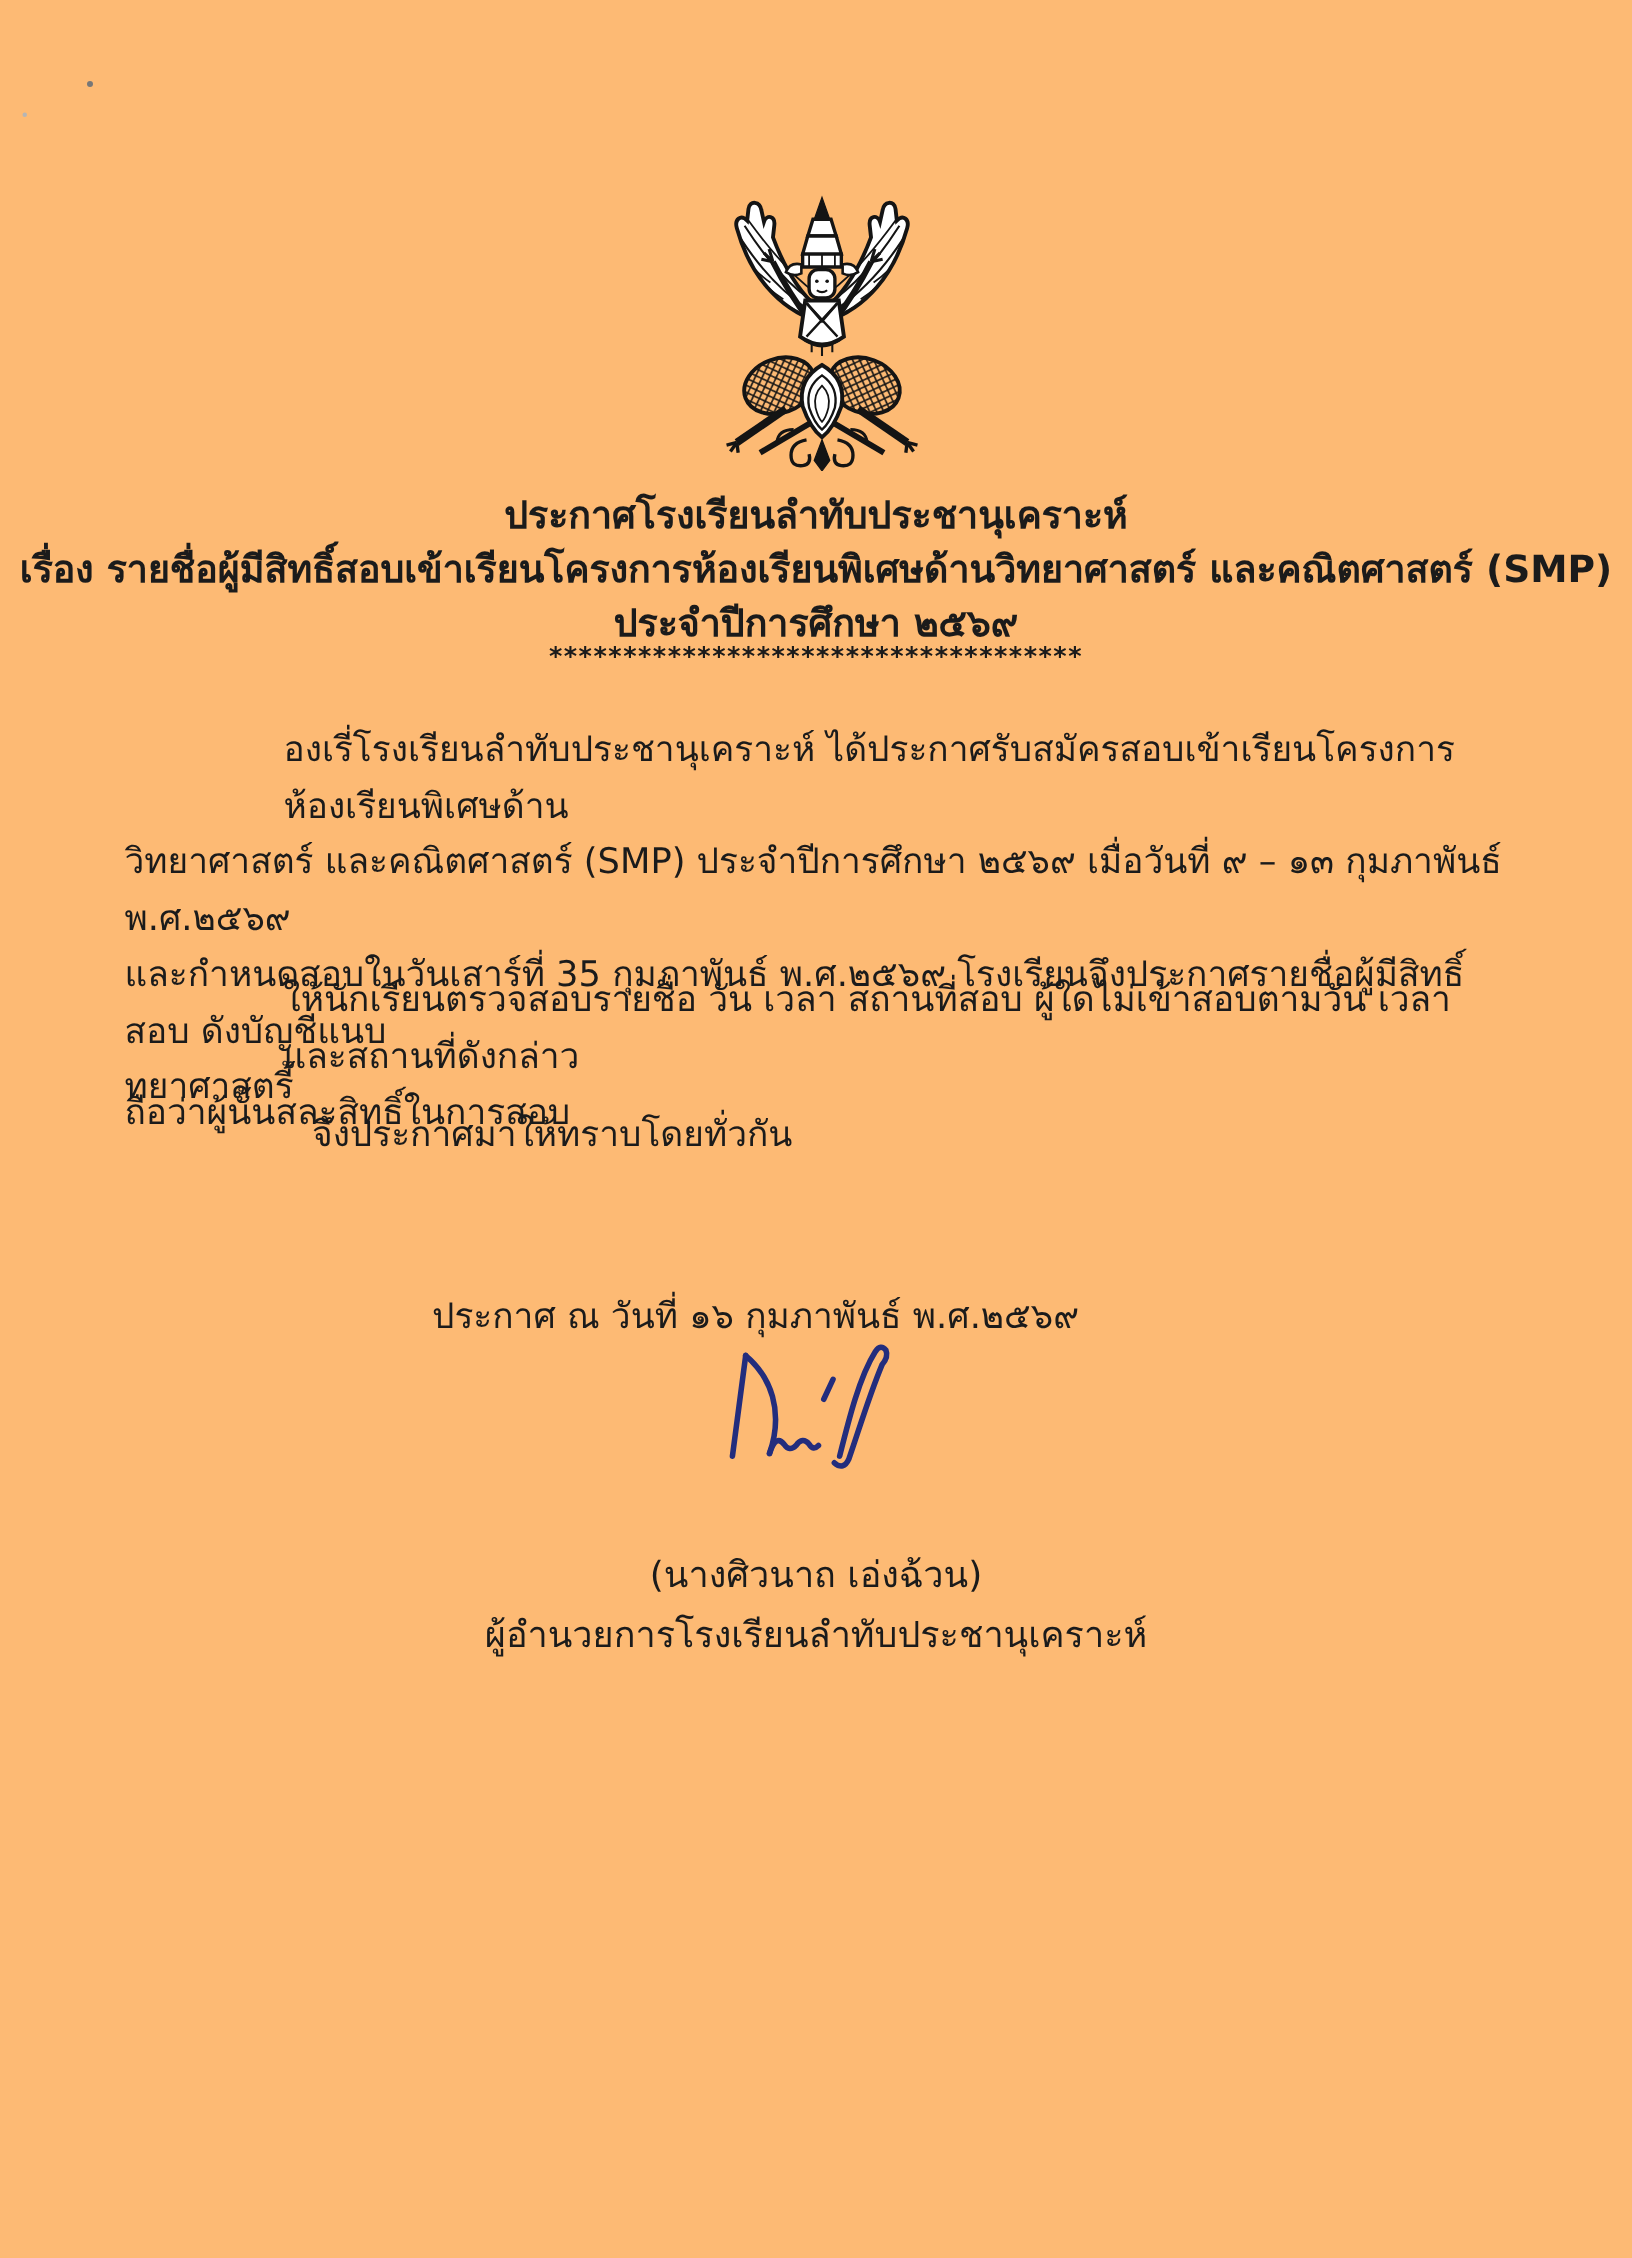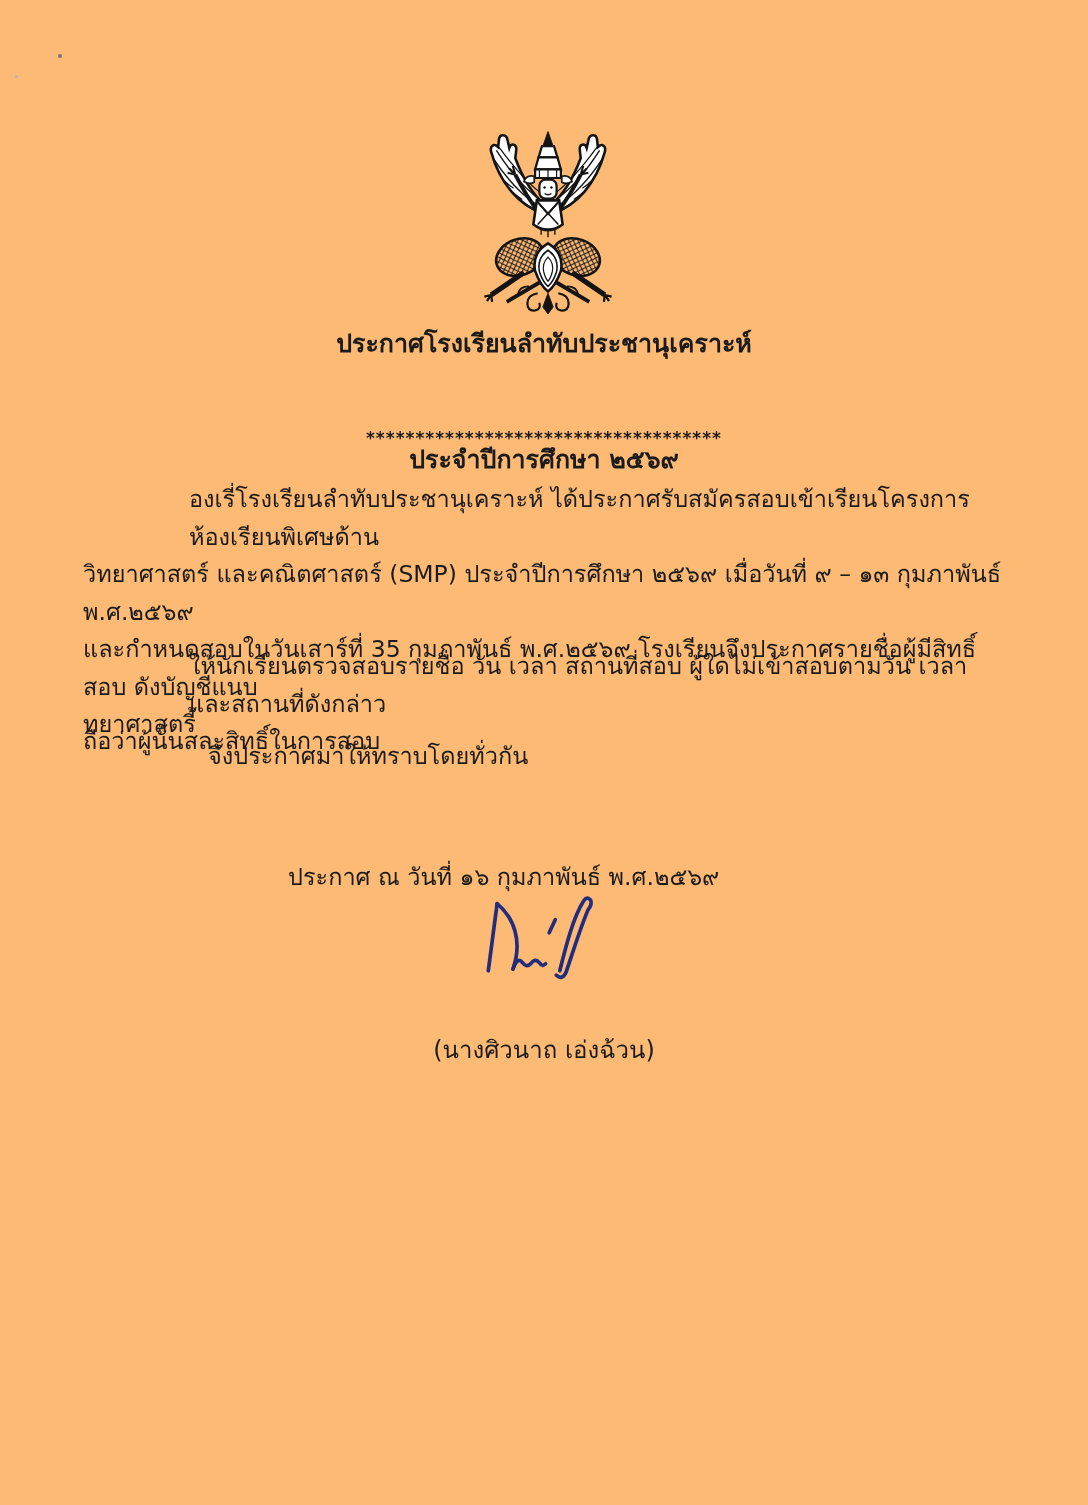--- a/index.html
+++ b/index.html
@@ -84,21 +84,22 @@
 
       <path d="M100,134 q-19,11 -15,32 q6,17 15,24 q9,-7 15,-24 q4,-21 -15,-32 z" fill="#ffffff" stroke-width="3"></path>
       <path d="M100,142 q-13,9 -10,25 q4,12 10,17 q6,-5 10,-17 q3,-16 -10,-25 z" stroke-width="1.8"></path>
       <path d="M100,150 q-7,7 -5,17 q2,8 5,11 q3,-3 5,-11 q2,-10 -5,-17 z" stroke-width="1.4"></path>
 
       <path d="M100,192 l-6,16 6,8 6,-8 z" fill="#141414"></path>
     </svg>
   </div>
 
   <div class="abs centered header-line" style="top:326px;">ประกาศโรงเรียนลำทับประชานุเคราะห์</div>
-  <div class="abs centered header-line" style="top:398px;margin-top:44px;">ประจำปีการศึกษา ๒๕๖๙</div>
+  <div class="abs centered header-line" style="top:362px;">เรื่อง รายชื่อผู้มีสิทธิ์สอบเข้าเรียนโครงการห้องเรียนพิเศษด้านวิทยาศาสตร์ และคณิตศาสตร์ (SMP)</div>
+  <div class="abs centered header-line" style="top:398px;">ประจำปีการศึกษา ๒๕๖๙</div>
   <div class="abs centered divider" style="top:428px;">************************************</div>
 
   <div class="abs para body-text" style="top:481px;">
     <div class="indent">องเรี่โรงเรียนลำทับประชานุเคราะห์ ได้ประกาศรับสมัครสอบเข้าเรียนโครงการห้องเรียนพิเศษด้าน</div>
     <div>วิทยาศาสตร์ และคณิตศาสตร์ (SMP) ประจำปีการศึกษา ๒๕๖๙ เมื่อวันที่ ๙ – ๑๓ กุมภาพันธ์ พ.ศ.๒๕๖๙</div>
     <div>และกำหนดสอบในวันเสาร์ที่ 35 กุมภาพันธ์ พ.ศ.๒๕๖๙  โรงเรียนจึงประกาศรายชื่อผู้มีสิทธิ์สอบ ดังบัญชีแนบ</div>
     <div>ทยาศาสตรี้</div>
   </div>
 
   <div class="abs para body-text" style="top:648px;">
@@ -114,14 +115,15 @@
     <svg width="150" height="92" viewBox="0 0 170 104" fill="none" stroke="#232d7d" stroke-width="4.2" stroke-linecap="round" stroke-linejoin="round">
       <path d="M33,12 C30,36 26,64 23,88"></path>
       <path d="M33,12 C52,28 62,54 51,86"></path>
       <path d="M51,86 q5,-15 11,-7 q4,6 9,1 q5,-7 10,-1 q3,5 7,1"></path>
       <path d="M92,45 l7,-15"></path>
       <path d="M104,88 C111,60 119,28 131,9 q4,-6 8,-1 q2,5 -3,11 C126,43 118,70 111,90 q-4,9 -11,3"></path>
     </svg>
   </div>
 
   <div class="abs centered signoff-line" style="top:982px;">(นางศิวนาถ  เอ่งฉ้วน)</div>
+  <div class="abs centered signoff-line" style="top:1022px;">ผู้อำนวยการโรงเรียนลำทับประชานุเคราะห์</div>
 
 </div>
 
 </body></html>

